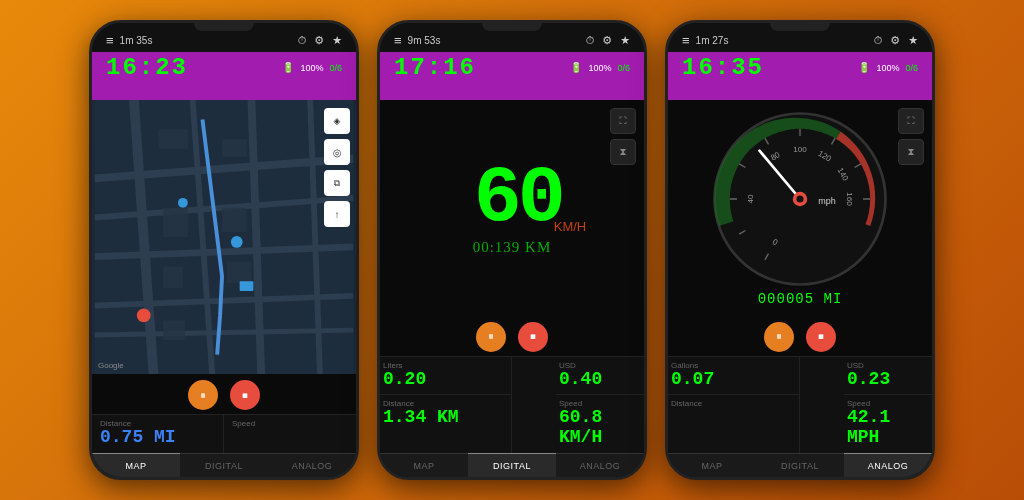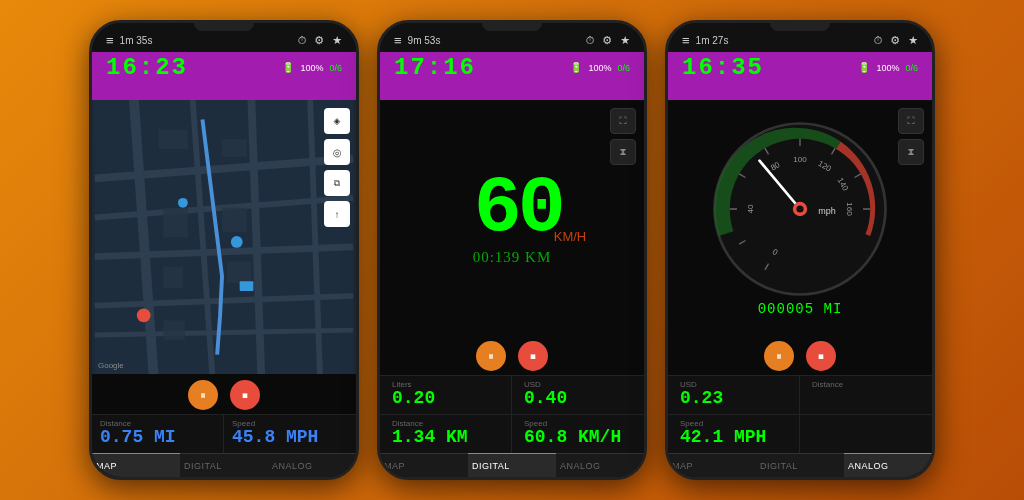--- a/index.html
+++ b/index.html
@@ -264,20 +264,21 @@
     
     .tab-bar {
       display: grid;
       grid-template-columns: 1fr 1fr 1fr;
       background: #1a1a1a;
       border-top: 1px solid #333;
     }
 
     .tab-item {
       padding: 7px 4px 6px;
+      text-align: center;
       font-size: 9px;
       color: #666;
       cursor: pointer;
       letter-spacing: 0.5px;
       text-transform: uppercase;
     }
 
     .tab-item.active {
       color: #fff;
       background: #2a2a2a;
@@ -315,26 +316,26 @@
 
     
     .stats-4 {
       display: grid;
       grid-template-columns: 1fr 1fr;
       background: #111;
       border-top: 1px solid #222;
     }
 
     .s4-cell {
-      padding: 4px 12px 5px;
+      padding: 4px 3px 5px;
       border-right: 1px solid #222;
       border-bottom: 1px solid #222;
     }
 
-    .s4-cell:nth-child(2n) { border-right: none; }
+    .s4-cell:nth-child(2n) { border-right: none; margin-left: 44px; }
     .s4-cell:nth-child(3), .s4-cell:nth-child(4) { border-bottom: none; }
 
     .s4-label { font-size: 8px; color: #666; }
     .s4-value {
       font-size: 18px;
       color: #00ff00;
       font-family: 'Courier New', monospace;
       font-weight: bold;
       line-height: 1.1;
     }
@@ -420,21 +421,20 @@
     <div class="ctrl-btn stop">⏹</div>
   </div>
 
   <div class="map-stats-row">
     <div class="map-stat-cell">
       <div class="map-stat-label">Distance</div>
       <div class="map-stat-value">0.75 MI</div>
     </div>
     <div class="map-stat-cell">
       <div class="map-stat-label">Speed</div>
-      <div class="map-stat-value">45.8 MPH</div>
     </div>
   </div>
 
   <div class="tab-bar">
     <div class="tab-item active">MAP</div>
     <div class="tab-item">DIGITAL</div>
     <div class="tab-item">ANALOG</div>
   </div>
 </div>
 
@@ -586,20 +586,24 @@
     <div class="speedo-mileage">000005 MI</div>
   </div>
 
   <div class="controls-row">
     <div class="ctrl-btn pause">⏸</div>
     <div class="ctrl-btn stop">⏹</div>
   </div>
 
   <div class="stats-4">
     <div class="s4-cell">
+      <div class="s4-label">Gallons</div>
+      <div class="s4-value">0.07</div>
+    </div>
+    <div class="s4-cell">
       <div class="s4-label">USD</div>
       <div class="s4-value">0.23</div>
     </div>
     <div class="s4-cell">
       <div class="s4-label">Distance</div>
     </div>
     <div class="s4-cell">
       <div class="s4-label">Speed</div>
       <div class="s4-value">42.1 MPH</div>
     </div>

